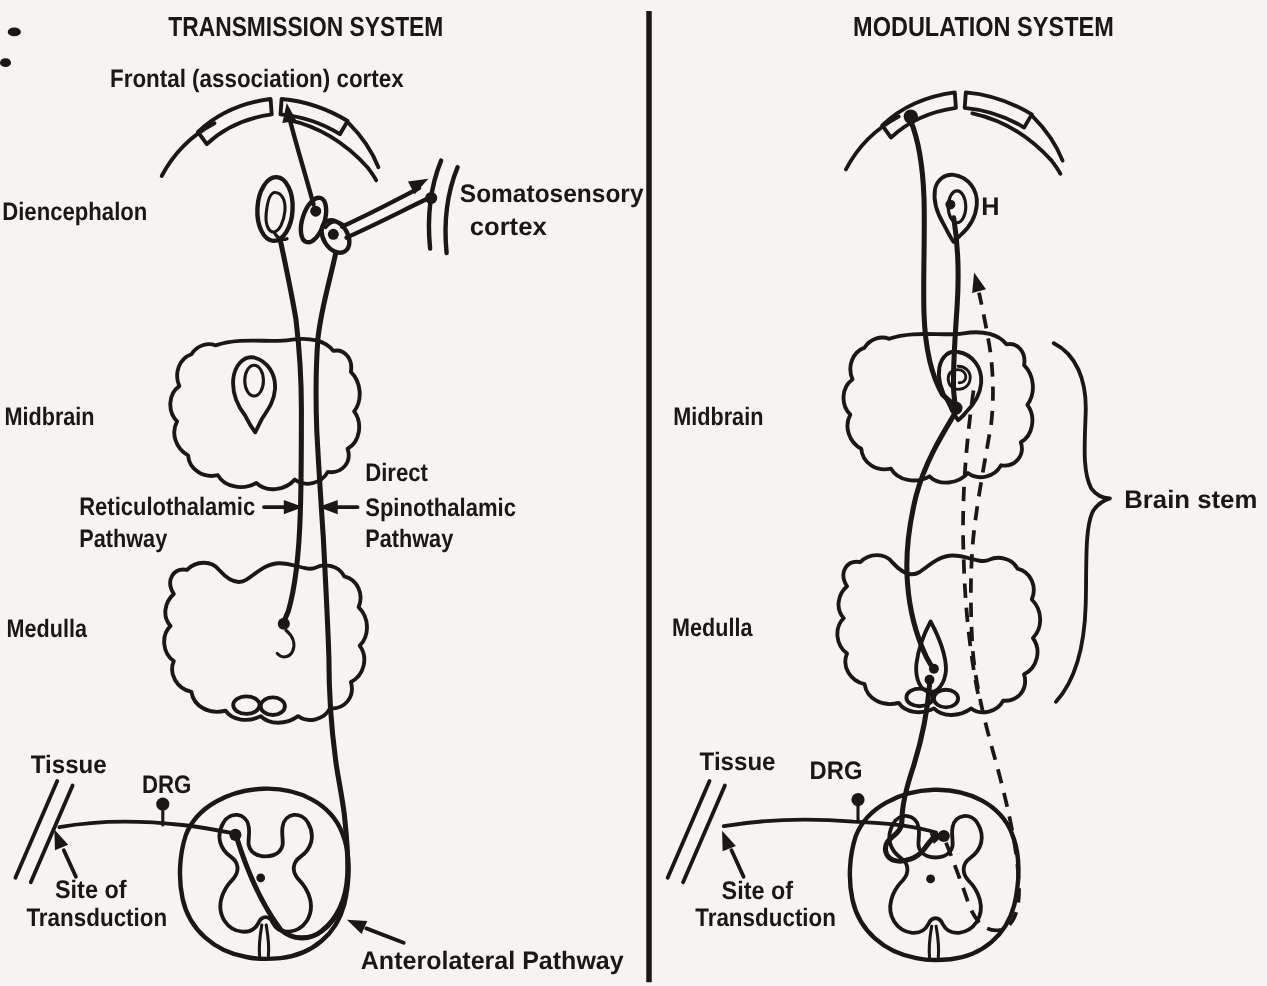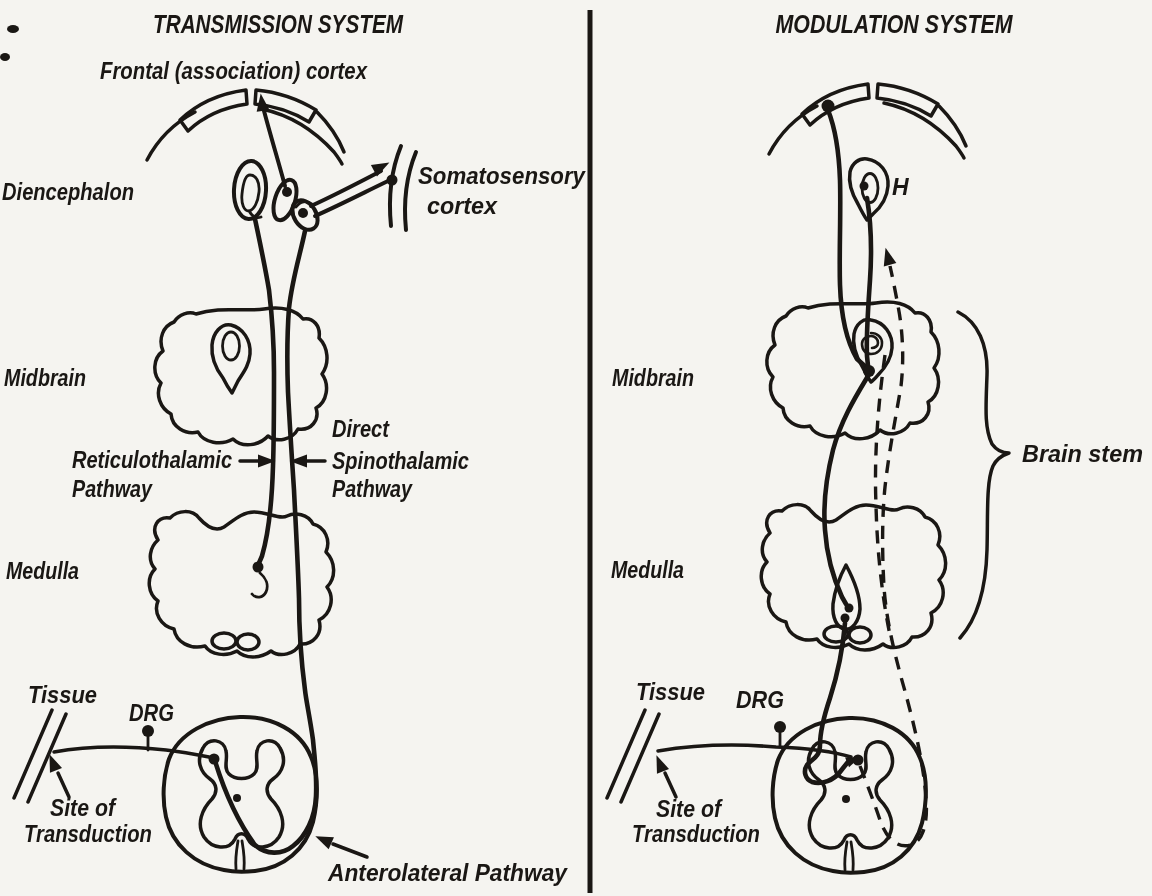--- a/index.html
+++ b/index.html
@@ -1,17 +1,17 @@
 <!DOCTYPE html>
 <html style="--ink: #1a1714; --paper: #f5f4f0;"><head>
 <meta charset="utf-8">
 <style>
   :root { --ink:#1a1714; --paper:#f5f4f0; }
   html,body { margin:0; padding:0; background:var(--paper); }
-  .stage { width:1152px; height:896px; position:relative; overflow:hidden; background:var(--paper);font-style:italic; }
+  .stage { width:1152px; height:896px; position:relative; overflow:hidden; background:var(--paper); }
   svg { display:block; }
   .o    { fill:none; stroke:var(--ink); stroke-width:3.5; stroke-linecap:round; stroke-linejoin:round; }
   .f    { fill:none; stroke:var(--ink); stroke-width:4.6; stroke-linecap:round; stroke-linejoin:round; }
   .thin { fill:none; stroke:var(--ink); stroke-width:2.8; stroke-linecap:round; stroke-linejoin:round; }
   .dash { fill:none; stroke:var(--ink); stroke-width:3.4; stroke-dasharray:13 9; stroke-linecap:butt; }
   .dot  { fill:var(--ink); stroke:none; }
   .ah   { fill:var(--ink); stroke:none; }
   .txt  { font-family:"Liberation Sans", sans-serif; font-weight:700; font-size:23px; fill:var(--ink); }
   .ttl  { font-size:25px; }
 </style>

